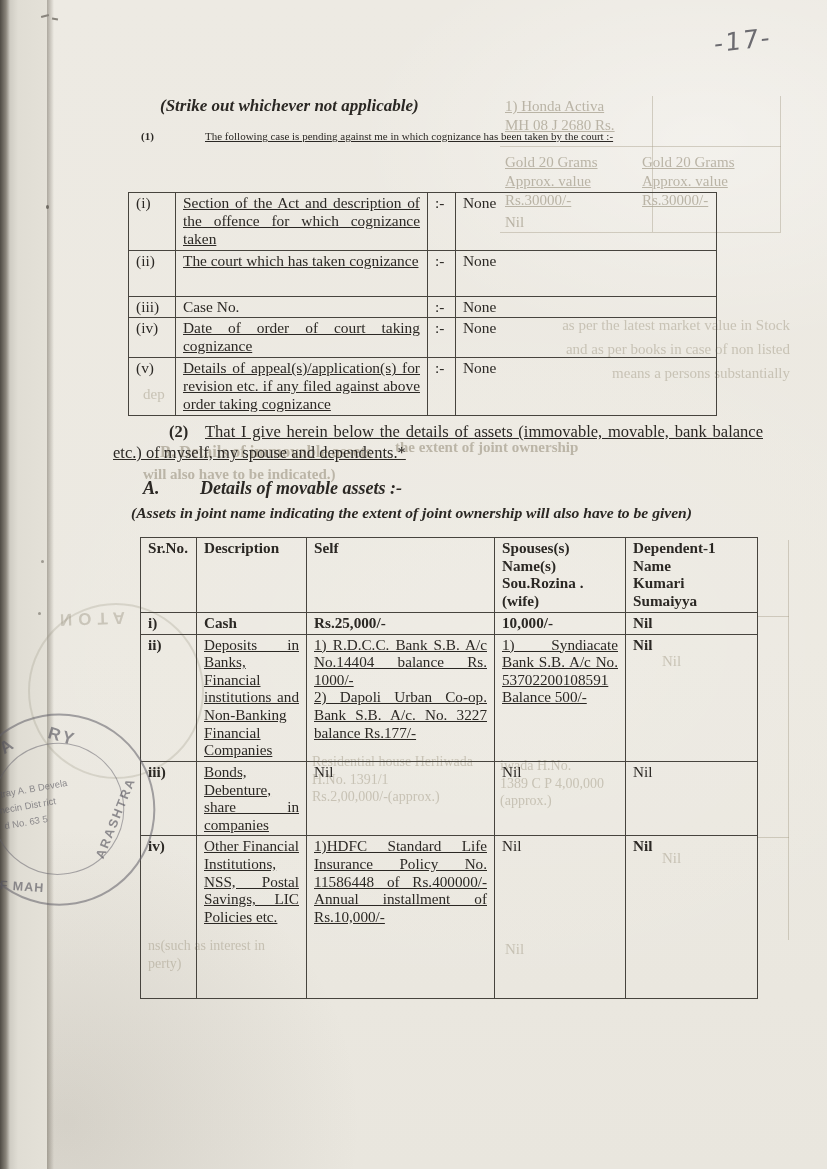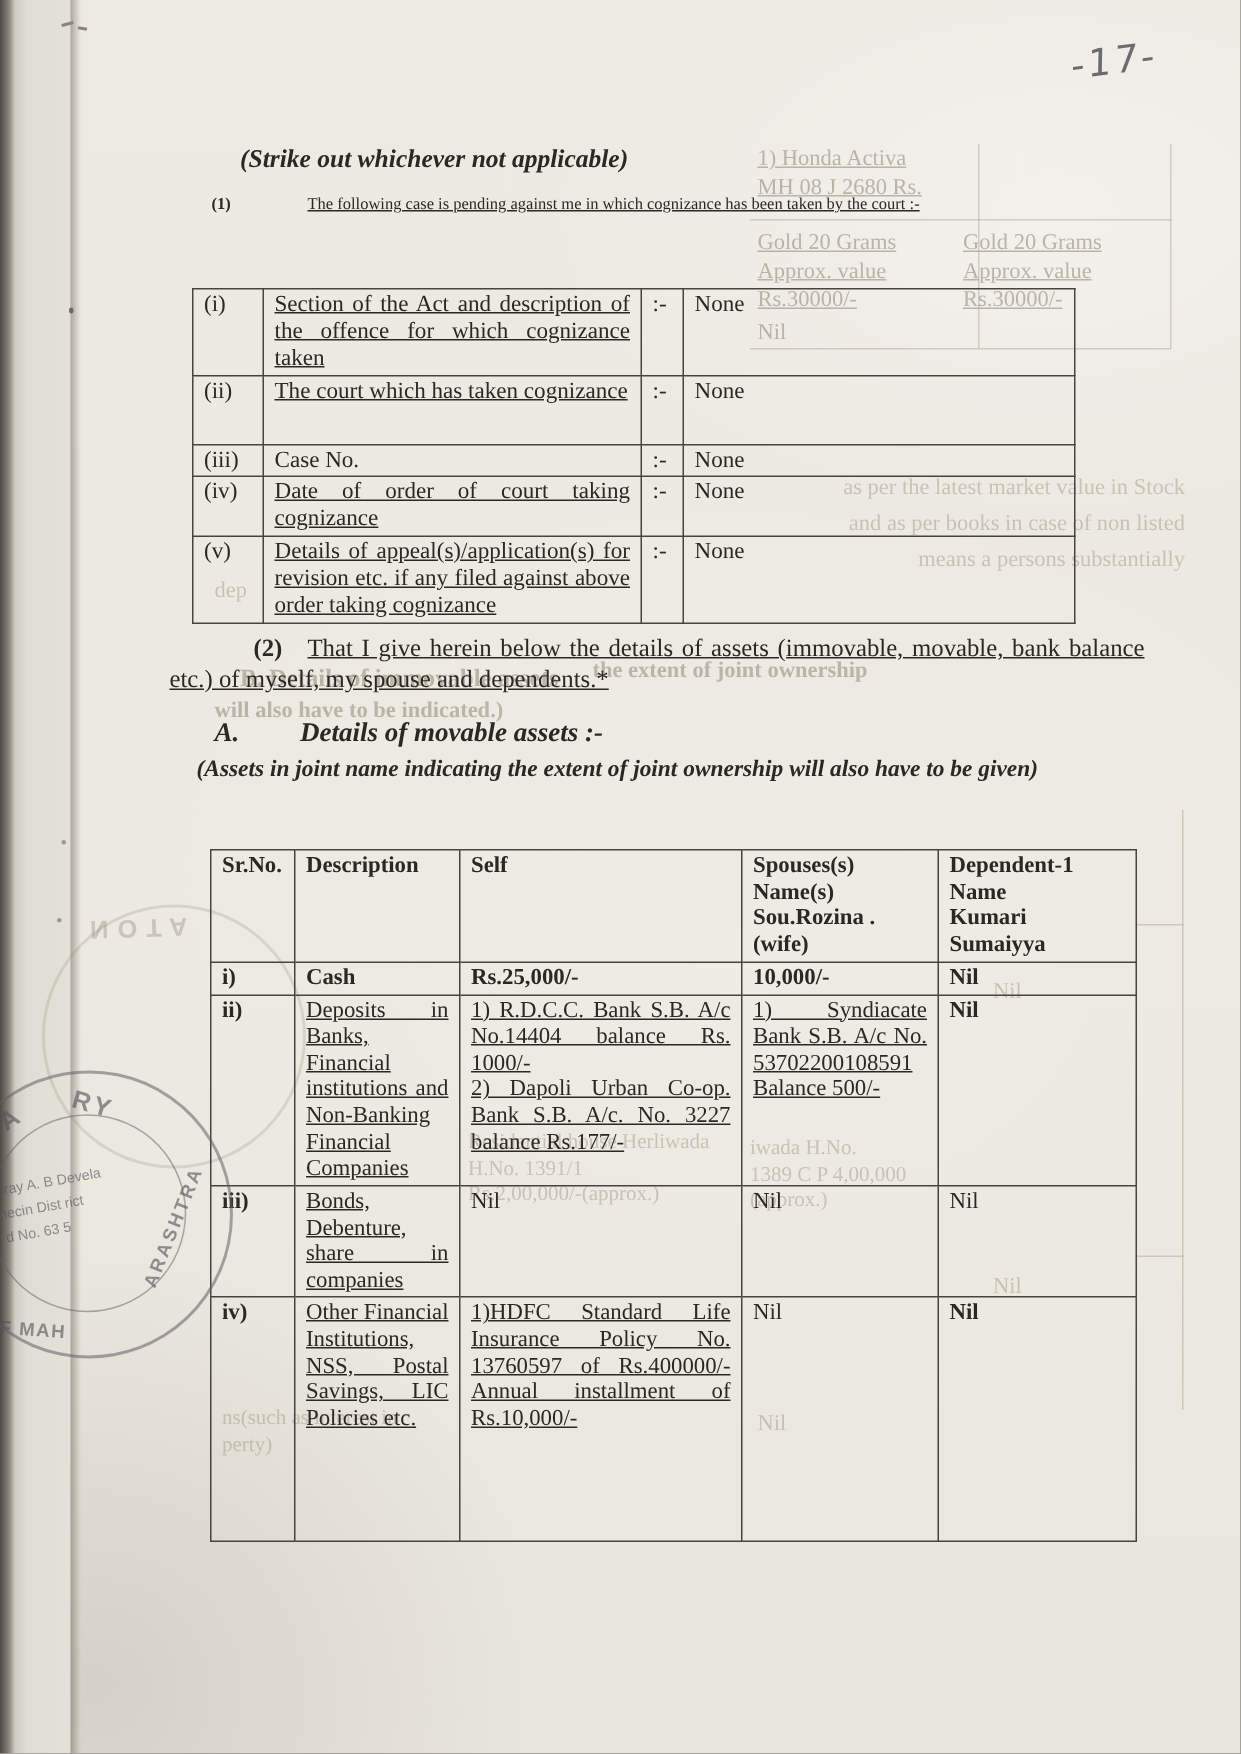--- a/index.html
+++ b/index.html
@@ -25,21 +25,21 @@
   .just{text-align:justify;text-justify:inter-word;text-decoration:underline;}
   .pre{white-space:pre-line;}
   .num{display:inline-block;width:64px;font-weight:bold;}
 
   
   table{border-collapse:collapse;table-layout:fixed;position:absolute;background:transparent;}
   td{border:1.6px solid #47443e;vertical-align:top;padding:1px 7px 2px 7px;
      font-size:15.2px;line-height:1.16;overflow:hidden;}
   .t1{left:128px;top:192px;width:588px;}
   .t1 td{font-size:15.4px;}
-  .t2{left:140px;top:566px;width:617px;padding-left:44px;}
+  .t2{left:140px;top:537px;width:617px;padding-left:44px;}
   .t2 td{border-width:1.5px;}
   .hdr{font-weight:bold;}
 
   
   .bleed{position:absolute;color:rgba(151,143,124,.62);line-height:1.25;font-size:15px;}
   .bleed-light{color:rgba(163,155,136,.5);}
   .bleed-bold{font-weight:bold;color:rgba(153,145,126,.6);}
   .bleed-line{position:absolute;background:rgba(168,160,140,.45);}
 
   
@@ -211,21 +211,21 @@
     <tr style="height:70px">
       <td class="hdr">iii)</td>
       <td class="just">Bonds, Debenture, share in companies</td>
       <td>Nil</td>
       <td>Nil</td>
       <td>Nil</td>
     </tr>
     <tr style="height:163px">
       <td class="hdr">iv)</td>
       <td class="just">Other Financial Institutions, NSS, Postal Savings, LIC Policies etc.</td>
-      <td class="just">1)HDFC Standard Life Insurance Policy No. 13760597 of Rs.400000/- Annual installment of Rs.10,000/-</td>
+      <td class="just">1)HDFC Standard Life Insurance Policy No. 11586448 of Rs.400000/- Annual installment of Rs.10,000/-</td>
       <td>Nil</td>
       <td class="hdr">Nil</td>
     </tr>
   </tbody>
     </table>
 
   <div class="stamp">
     <div class="ring-outer"></div>
     <div class="ring-inner"></div>
     <span style="left:58px;top:38px;font-size:17px;transform:rotate(-24deg);letter-spacing:3px;">TA</span>

